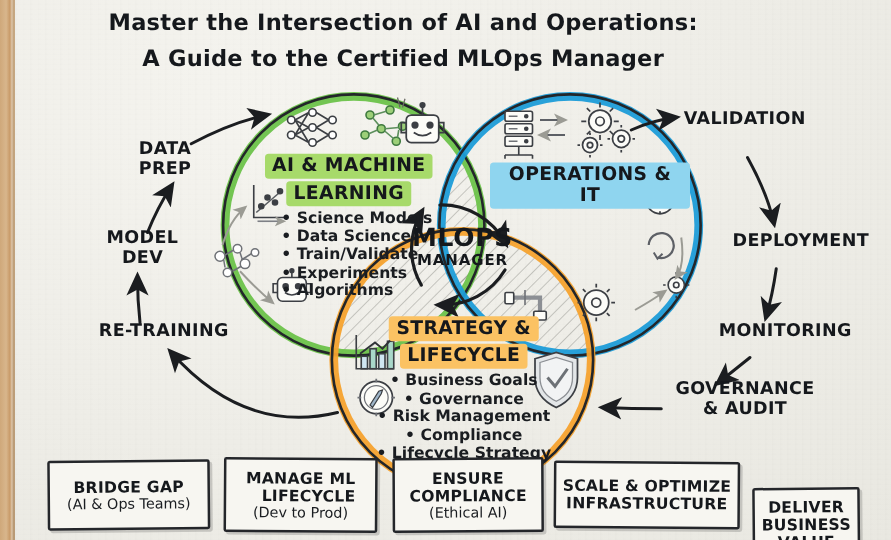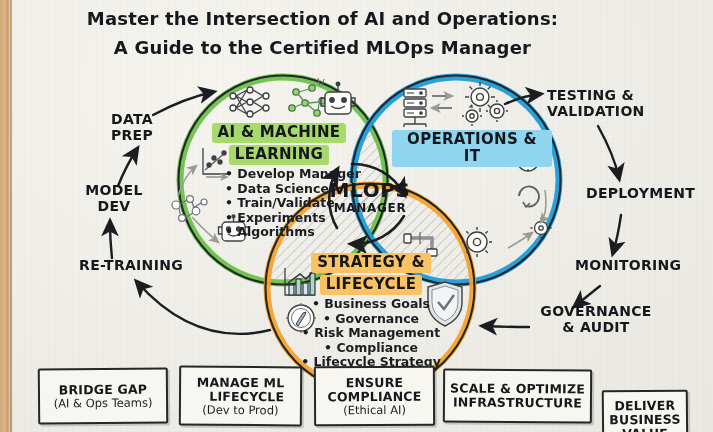--- a/index.html
+++ b/index.html
@@ -316,21 +316,21 @@
       <path d="M600,286 Q585,298 575,306" marker-end="url(#ah)"></path>
 
       <path d="M529,327 Q505,327 483,326" marker-end="url(#ah)"></path>
     </g>
   </svg>
 
   <div class="tbl" style="left:203px;top:122px;width:152px;text-align:center;">
     <div><span class="hl green">AI &amp; MACHINE</span></div>
     <div style="margin-top:1px;"><span class="hl green">LEARNING</span></div>
     <div class="bullets" style="text-align:left;padding-left:22px;">
-      <div>• Develop Manager</div>
+      <div>• Science Models</div>
       <div>• Data Science</div>
       <div>• Train/Validate</div>
       <div>• Experiments</div>
       <div>• Algorithms</div>
     </div>
   </div>
 
   <div class="tbl" style="left:392px;top:130px;width:160px;text-align:center;">
     <div><span class="hl blue">OPERATIONS &amp; IT</span></div>
   </div>
@@ -359,21 +359,20 @@
   </div>
   <div class="flow" style="left:74px;top:183px;width:80px;">
     <div>MODEL</div>
     <div>DEV</div>
   </div>
   <div class="flow" style="left:68px;top:258px;width:126px;">
     <div>RE-TRAINING</div>
   </div>
 
   <div class="flow" style="left:547px;top:88px;width:136px;text-align:left;">
-    <div>TESTING &amp;</div>
     <div>VALIDATION</div>
   </div>
   <div class="flow" style="left:586px;top:186px;width:120px;text-align:left;">
     <div>DEPLOYMENT</div>
   </div>
   <div class="flow" style="left:575px;top:258px;width:122px;text-align:left;">
     <div>MONITORING</div>
   </div>
   <div class="flow" style="left:529px;top:304px;width:134px;text-align:center;">
     <div>GOVERNANCE</div>

